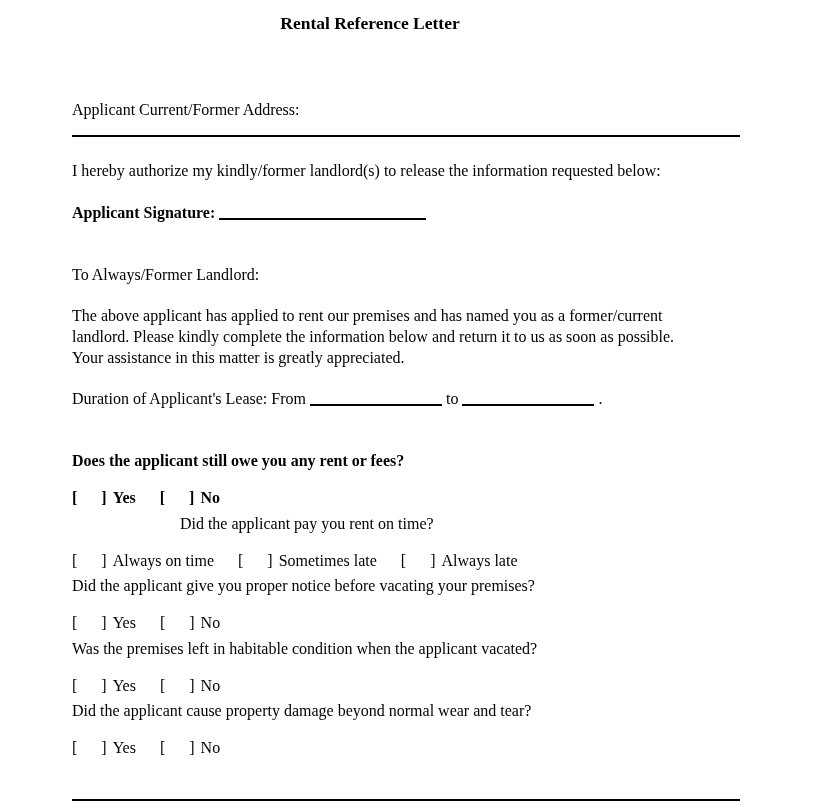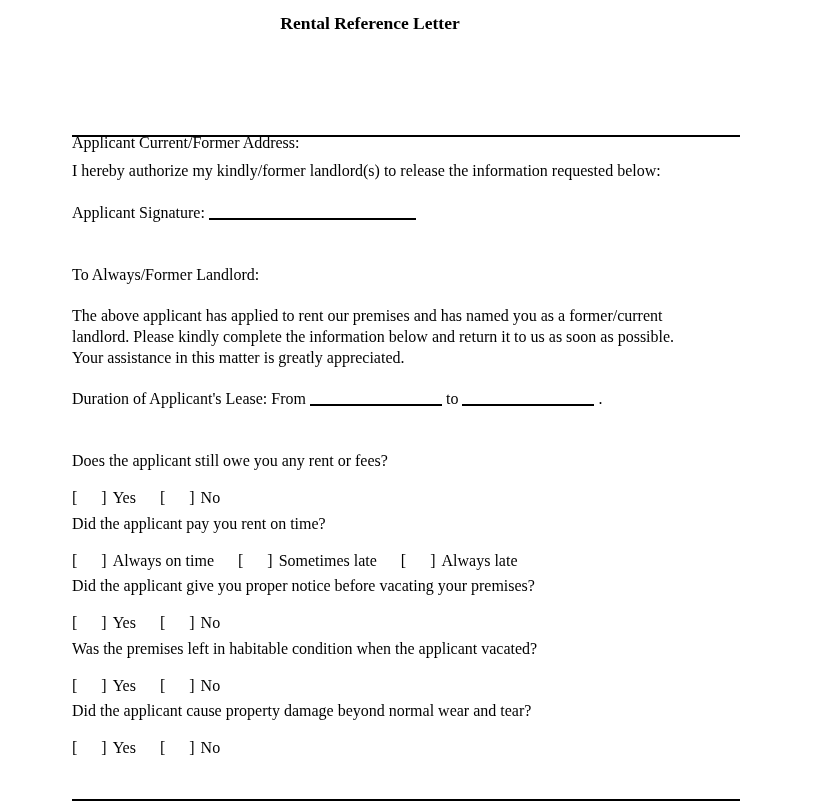--- a/index.html
+++ b/index.html
@@ -52,55 +52,55 @@
   .opt-label { margin-left: 6px; }
 </style>
 </head>
 <body>
 
 <div class="page">
 
   <div class="doc-title">Rental Reference Letter</div>
 
 
-  <div class="abs" style="top:99px;margin-top:33px;">Applicant Current/Former Address:</div>
+  <div class="abs" style="top:99px;">Applicant Current/Former Address:</div>
 
   <div class="rule" style="top:135px;"></div>
 
   <div class="abs" style="top:160px;">I hereby authorize my kindly/former landlord(s) to release the information requested below:</div>
 
-  <div class="abs" style="top:202px;">
+  <div class="abs" style="top:202px;font-weight:bold;">
     <span>Applicant Signature:</span>
     <span class="blank blank-signature"></span>
   </div>
 
   <div class="abs" style="top:264px;">To Always/Former Landlord:</div>
 
   <div class="abs" style="top:305px;">
     <div>The above applicant has applied to rent our premises and has named you as a former/current</div>
     <div>landlord. Please kindly complete the information below and return it to us as soon as possible.</div>
     <div>Your assistance in this matter is greatly appreciated.</div>
   </div>
 
   <div class="abs" style="top:388px;">
     <span>Duration of Applicant's Lease: From</span>
     <span class="blank blank-duration"></span>
     <span>to</span>
     <span class="blank blank-duration"></span>
     <span>.</span>
   </div>
 
-  <div class="abs q-block" style="top:450px;">
+  <div class="abs q-block" style="top:450px;font-weight:bold;">
     <div>Does the applicant still owe you any rent or fees?</div>
     <div class="q-options">
       <span class="option"><span class="cb"><span>[</span><span class="cb-gap"></span><span>]</span></span><span class="opt-label">Yes</span></span><span class="option"><span class="cb"><span>[</span><span class="cb-gap"></span><span>]</span></span><span class="opt-label">No</span></span>
     </div>
   </div>
 
-  <div class="abs q-block" style="top:513px;">
+  <div class="abs q-block" style="top:513px;text-align:center;">
     <div>Did the applicant pay you rent on time?</div>
     <div class="q-options">
       <span class="option"><span class="cb"><span>[</span><span class="cb-gap"></span><span>]</span></span><span class="opt-label">Always on time</span></span><span class="option"><span class="cb"><span>[</span><span class="cb-gap"></span><span>]</span></span><span class="opt-label">Sometimes late</span></span><span class="option"><span class="cb"><span>[</span><span class="cb-gap"></span><span>]</span></span><span class="opt-label">Always late</span></span>
     </div>
   </div>
 
   <div class="abs q-block" style="top:575px;">
     <div>Did the applicant give you proper notice before vacating your premises?</div>
     <div class="q-options">
       <span class="option"><span class="cb"><span>[</span><span class="cb-gap"></span><span>]</span></span><span class="opt-label">Yes</span></span><span class="option"><span class="cb"><span>[</span><span class="cb-gap"></span><span>]</span></span><span class="opt-label">No</span></span>

